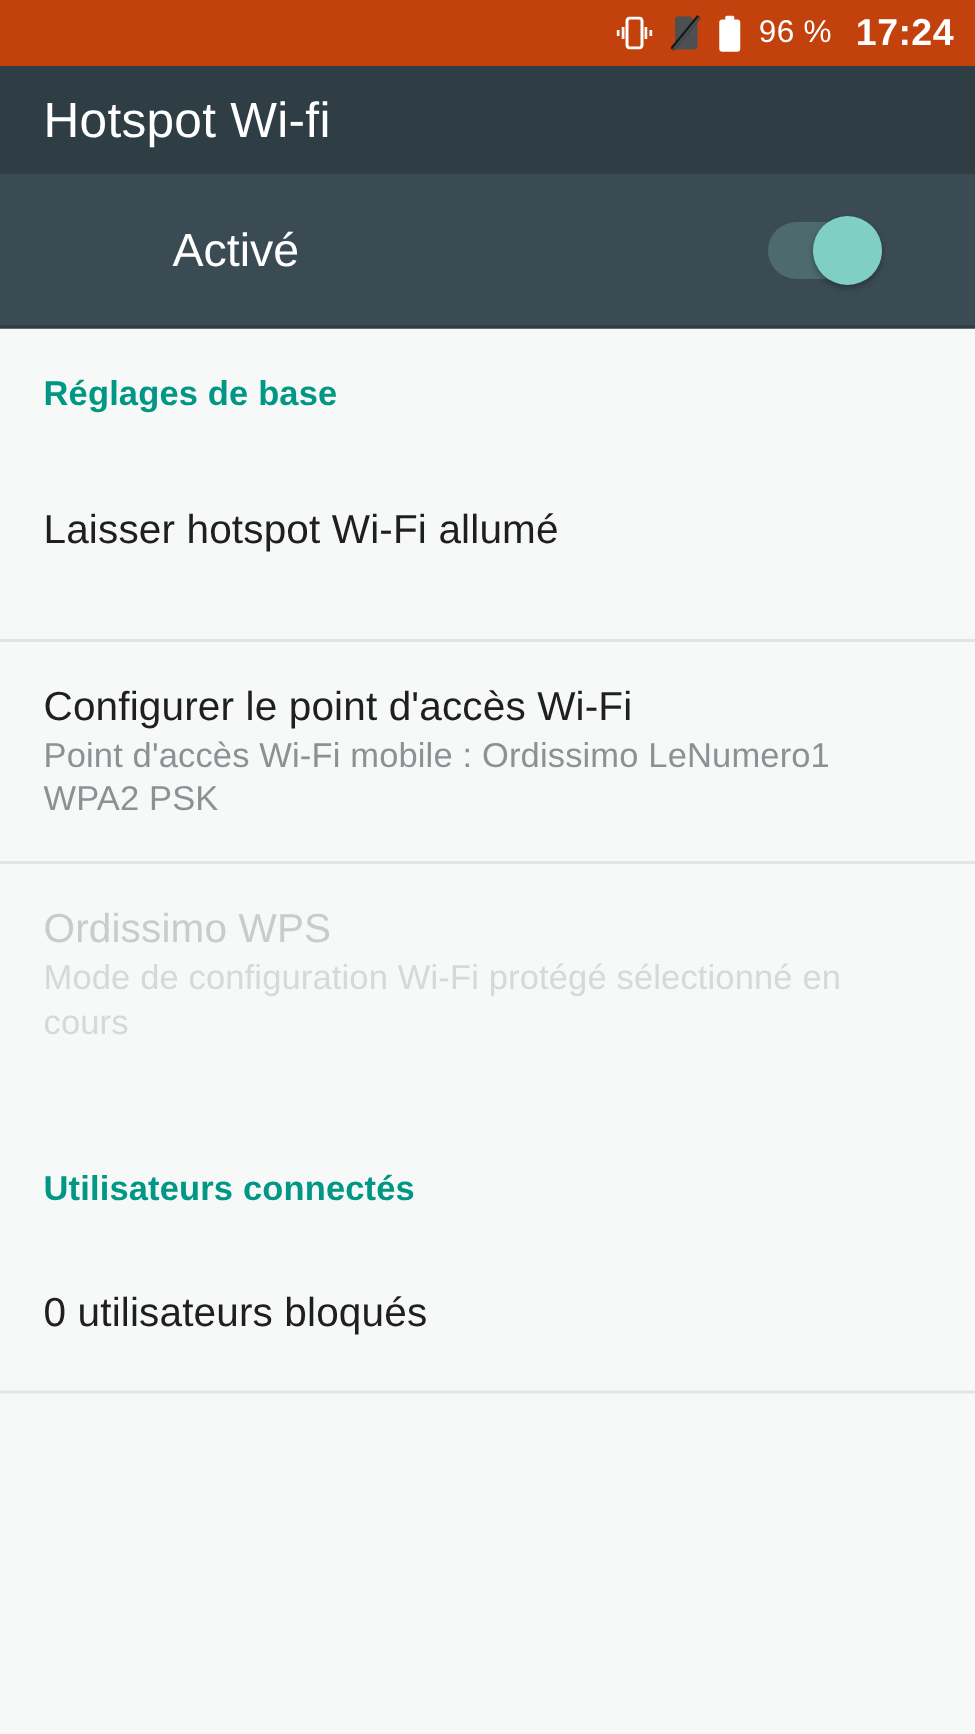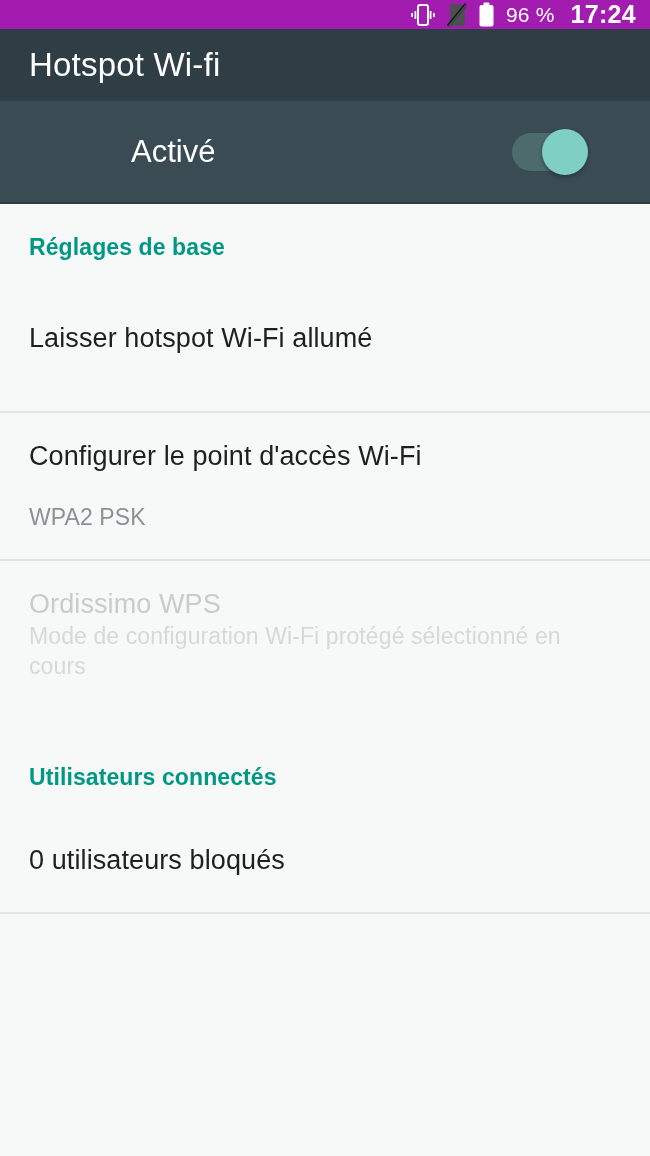--- a/index.html
+++ b/index.html
@@ -8,22 +8,22 @@
     width: 650px;
     height: 1156px;
     overflow: hidden;
     background: #f7f8f8;
     font-family: "Liberation Sans", sans-serif;
     -webkit-font-smoothing: antialiased;
   }
 
   
   .status-bar {
-    height: 29px;
-    background: #a21caf;
+    height: 44px;
+    background: #c2410c;
     display: flex;
     align-items: center;
     justify-content: flex-end;
     padding-right: 14px;
     gap: 11px;
   }
   .status-icon { display: flex; align-items: center; }
   .status-text {
     color: #ffffff;
     font-size: 21px;
@@ -60,21 +60,21 @@
     background: #3a4b53;
     display: flex;
     align-items: center;
     position: relative;
     border-bottom: 2px solid #2e3c43;
   }
   .toggle-label {
     color: #ffffff;
     font-size: 31px;
     position: absolute;
-    left: 131px;
+    left: 115px;
   }
   .switch {
     position: absolute;
     right: 62px;
     width: 76px;
     height: 44px;
     display: flex;
     align-items: center;
   }
   .switch-track {
@@ -202,21 +202,21 @@
 
   <div class="row sp-row-keep">
     <div class="row-title">Laisser hotspot Wi-Fi allumé</div>
   </div>
 
   <div class="divider"></div>
 
   <div class="row sp-row-config">
     <div class="row-title">Configurer le point d'accès Wi-Fi</div>
     <div class="row-sub">
-      <br>
+      <span>Point d'accès Wi-Fi mobile : Ordissimo LeNumero1</span><br>
       <span>WPA2 PSK</span>
     </div>
   </div>
 
   <div class="divider"></div>
 
   <div class="row disabled sp-row-wps">
     <div class="row-title">Ordissimo WPS</div>
     <div class="row-sub">
       <span>Mode de configuration Wi-Fi protégé sélectionné en</span><br>

